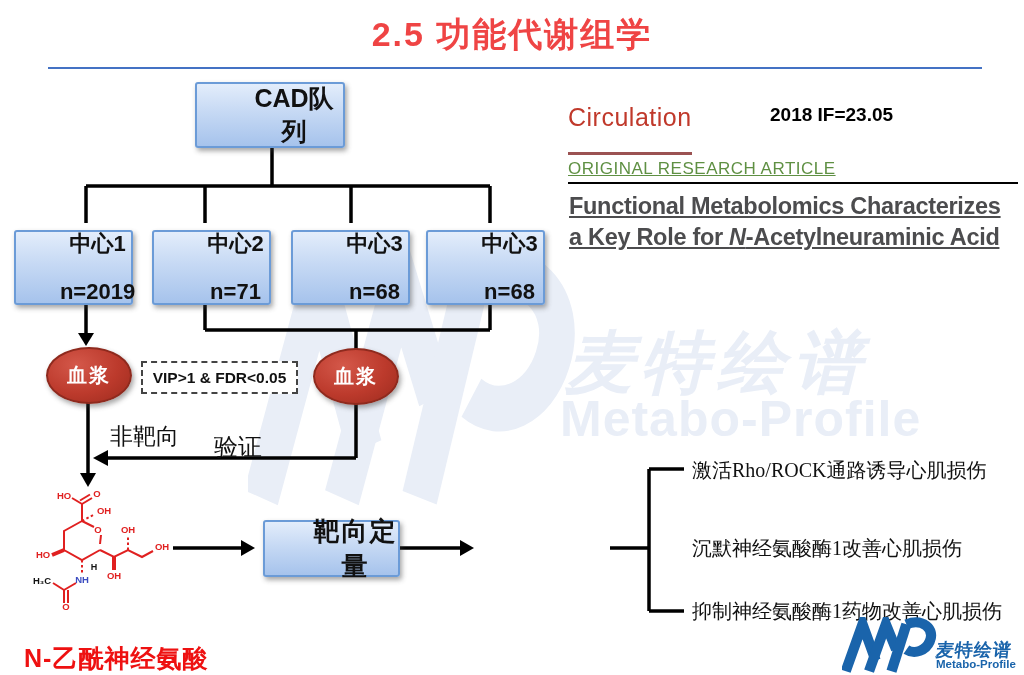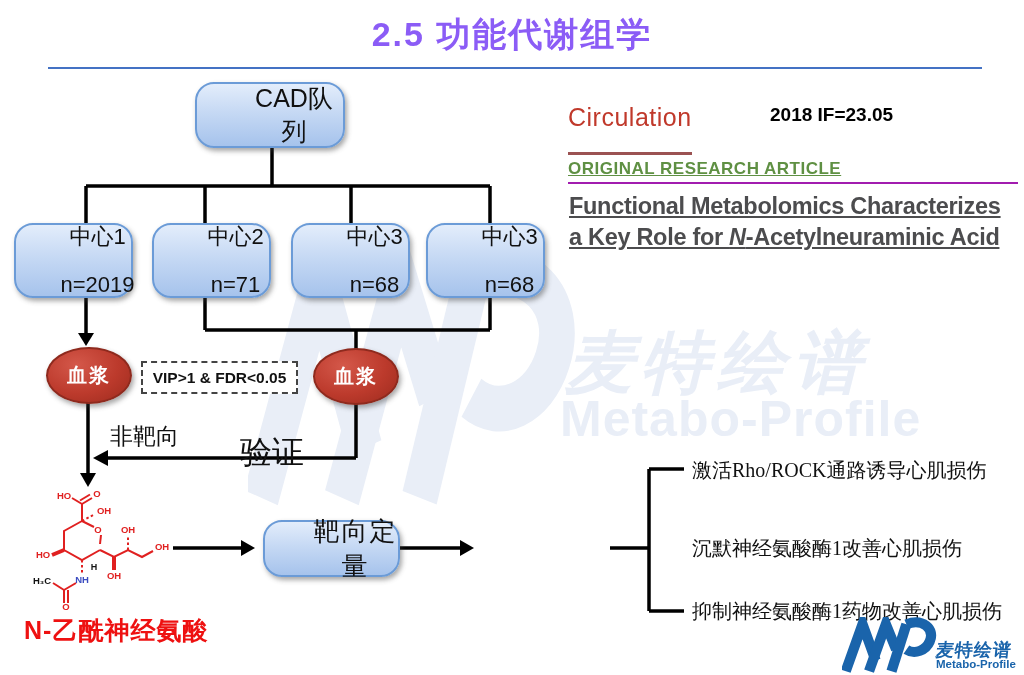--- a/index.html
+++ b/index.html
@@ -17,34 +17,34 @@
     font-style:italic; color:#e9eef7; letter-spacing:8px; white-space:nowrap;
   }
   .wm-en {
     left:560px; top:390px; z-index:0; font-size:50px; font-weight:bold;
     color:#e9eef7; letter-spacing:1px; white-space:nowrap;
   }
 
   
   .title {
     left:0; top:12px; width:1024px; text-align:center; z-index:2;
-    font-size:34px; font-weight:bold; color:#8b5cf6; letter-spacing:2px;
+    font-size:34px; font-weight:bold; color:#ef4444; letter-spacing:2px;
   }
   .rule { left:48px; top:67px; width:934px; height:2px; background:#4472c4; z-index:2; }
 
   
   .fbox {
-    z-index:2; border:2px solid #6b9bd7; border-radius:19px;
+    z-index:2; border:2px solid #6b9bd7; border-radius:3px;
     background:linear-gradient(180deg,#e3edfb 0%,#c6d9f4 45%,#a6c3ec 100%);
     box-shadow:2px 3px 5px rgba(60,60,60,.45);
     display:flex; flex-direction:column; align-items:center; justify-content:center;
-    font-weight:normal; color:#111; text-align:center;padding-left:48px;
+    font-weight:bold; color:#111; text-align:center;padding-left:48px;
   }
   .cad { left:195px; top:82px; width:150px; height:66px; font-size:25px; }
-  .center-box { top:223px; width:119px; height:75px; font-size:22px; line-height:1.25;gap:20px; }
+  .center-box { top:230px; width:119px; height:75px; font-size:22px; line-height:1.25;gap:20px; }
   .c1 { left:14px; } .c2 { left:152px; } .c3 { left:291px; } .c4 { left:426px; }
   .stepbox { top:520px; width:137px; height:57px; font-size:26px; letter-spacing:2px;margin-left:8px; }
   .targeted { left:255px; } .functional { left:473px; }
 
   
   .oval {
     z-index:2; width:86px; height:57px; border-radius:50%;
     border:2px solid #8e2a1e;
     background:radial-gradient(ellipse at 35% 30%, #d4584a 0%, #bc3a2c 55%, #9c2b1e 100%);
     box-shadow:2px 3px 5px rgba(60,60,60,.45);
@@ -58,32 +58,32 @@
   .dashed {
     left:141px; top:361px; width:157px; height:33px; z-index:2;
     border:2px dashed #444; background:#fff;
     display:flex; align-items:center; justify-content:center;
     font-weight:bold; font-size:15.5px; color:#111;
   }
 
   
   .lbl { z-index:2; color:#111; white-space:nowrap; }
   .untargeted { left:98px; top:421px; font-size:23px;margin-left:12px; }
-  .validation { left:240px; top:431px; font-size:32px; }
-  .metabolite { left:24px; top:614px; font-size:25px; font-weight:bold; color:#ee1111; letter-spacing:1px; }
+  .validation { left:214px; top:431px; font-size:24px; }
+  .metabolite { left:24px; top:642px; font-size:25px; font-weight:bold; color:#ee1111; letter-spacing:1px; }
 
   
   .journal-name {
     left:568px; top:103px; z-index:2; font-size:25px; color:#c0392b;
     padding-bottom:20px; border-bottom:3px solid #9b5252; letter-spacing:.5px;
   }
   .impact { left:770px; top:104px; z-index:2; font-size:19px; font-weight:bold; color:#000000; }
   .article-type {
     left:568px; top:159px; width:450px; z-index:2; padding-bottom:3px;
-    border-bottom:2px solid #a21caf; color:#5f9043; font-weight:bold;
+    border-bottom:2px solid #000000; color:#5f9043; font-weight:normal;
     font-size:17px; letter-spacing:.5px; white-space:nowrap;
   }
   .article-type span { text-decoration:underline; }
   .paper-title {
     left:569px; top:191px; width:456px; z-index:2; font-size:23.5px;
     font-weight:bold; color:#4c4c4e; line-height:31px; letter-spacing:-.3px;text-decoration:underline;
   }
   .outcome {
     z-index:2; left:692px; font-size:20px; color:#111;
     font-family:"Liberation Serif","DejaVu Serif",serif; white-space:nowrap;

